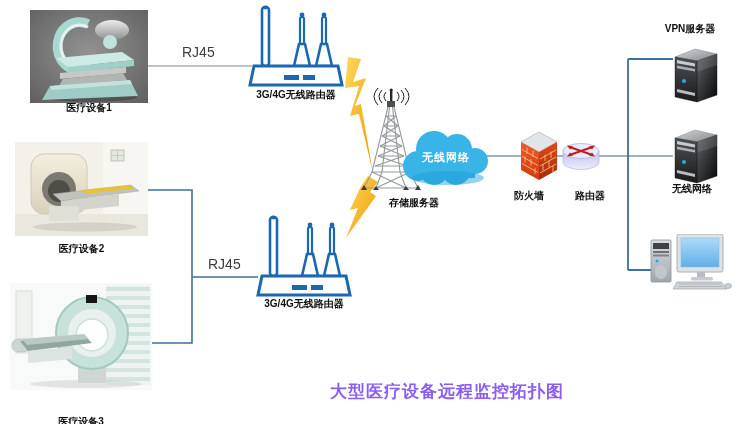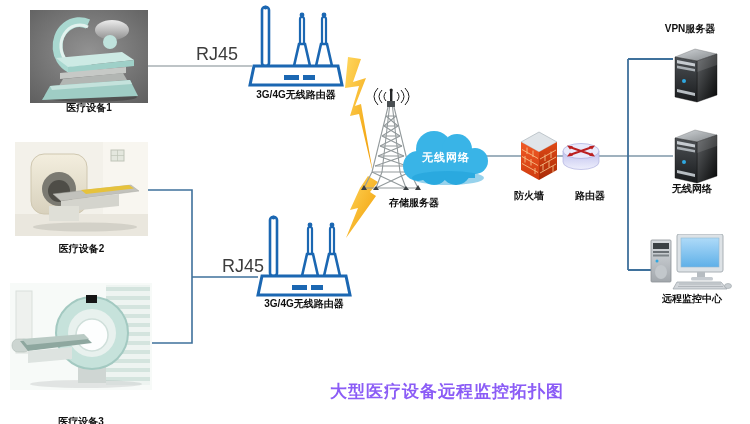--- a/index.html
+++ b/index.html
@@ -1,20 +1,20 @@
 <!DOCTYPE html>
 <html><head>
 <meta charset="utf-8">
 <style>
   html,body{margin:0;padding:0;background:#fff;}
   #canvas{position:relative;width:750px;height:424px;background:#ffffff;overflow:hidden;
           font-family:"Liberation Sans","DejaVu Sans",sans-serif;}
   .node{position:absolute;}
   .lbl{position:absolute;font-weight:bold;font-size:10px;color:#101010;text-align:center;line-height:1.15;}
-  .lbl-sm{position:absolute;font-weight:normal;font-size:18px;color:#3d3d3d;text-align:right;}
+  .lbl-sm{position:absolute;font-weight:normal;font-size:14px;color:#3d3d3d;text-align:left;}
   .title{position:absolute;font-weight:bold;font-size:17px;color:#8b5cf6;text-align:center;letter-spacing:1px;}
   svg{display:block;}
 </style>
 </head>
 <body>
 
 <div id="canvas">
 
   <svg width="0" height="0" style="position:absolute" aria-hidden="true">
     <defs>
@@ -293,17 +293,16 @@
       <ellipse cx="12" cy="38" rx="6" ry="7" fill="#c2c7cb"></ellipse>
       <rect x="28" y="0" width="46" height="38" rx="2" fill="#dde2e6" stroke="#a9b0b5" stroke-width="1"></rect>
       <rect x="32" y="4" width="38" height="29" fill="url(#scr)" stroke="#8fb8d4" stroke-width="0.6"></rect>
       <rect x="48" y="38" width="8" height="5" fill="#b6bcc1"></rect>
       <rect x="42" y="43" width="22" height="3.5" rx="1.5" fill="#c6cbd0"></rect>
       <polygon points="28,48 72,48 78,55 24,55" fill="#d2d6da" stroke="#9aa1a6" stroke-width="0.7"></polygon>
       <path d="M30,50 H72 M29,52.5 H74" stroke="#9aa1a6" stroke-width="0.6"></path>
       <ellipse cx="79" cy="52" rx="3.5" ry="2.5" fill="#c9ced2" stroke="#9aa1a6" stroke-width="0.6"></ellipse>
     </svg>
   </div>
-  <div class="lbl" style="left:644px;top:293px;width:96px">远程监控中心</div>
 
   <div class="title" style="left:272px;top:380px;width:350px">大型医疗设备远程监控拓扑图</div>
 
 </div>
 
 </body></html>

